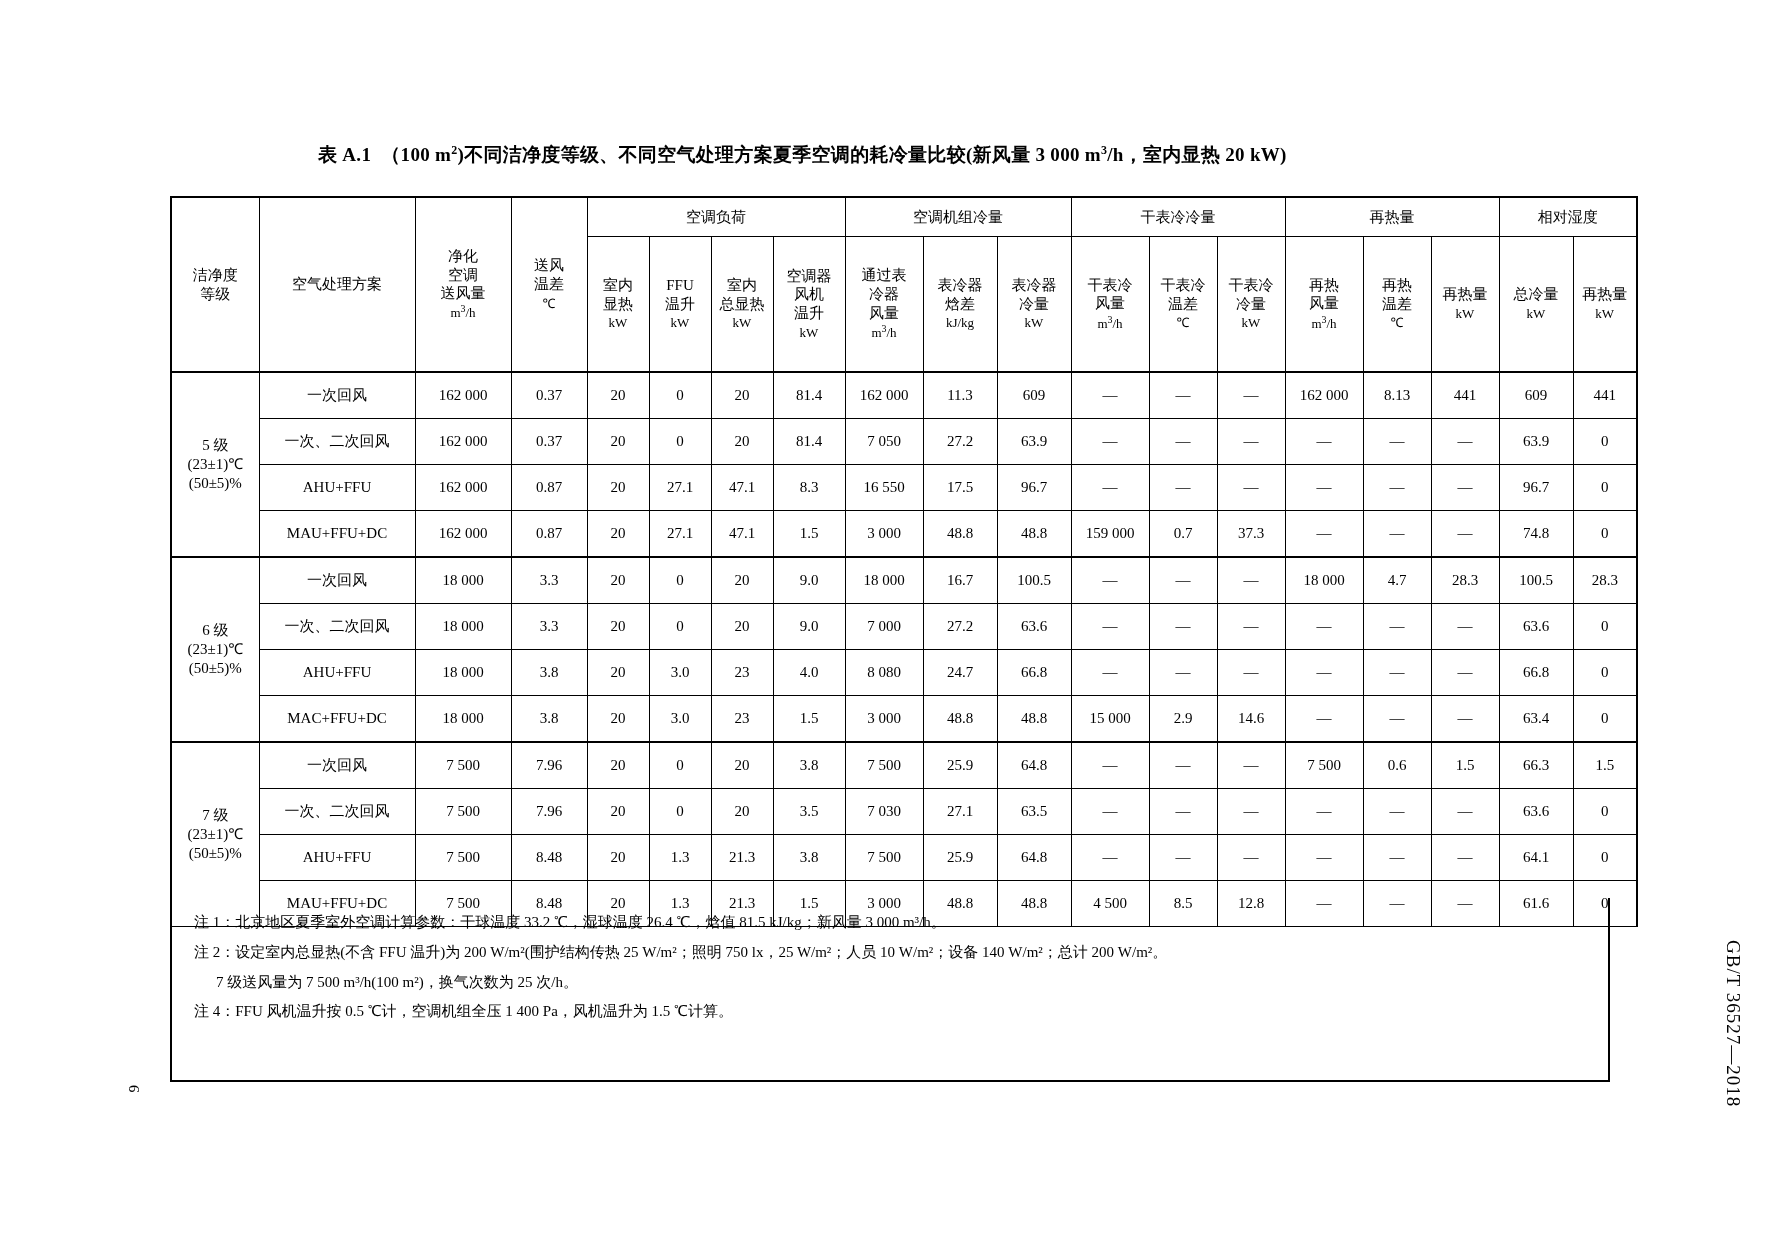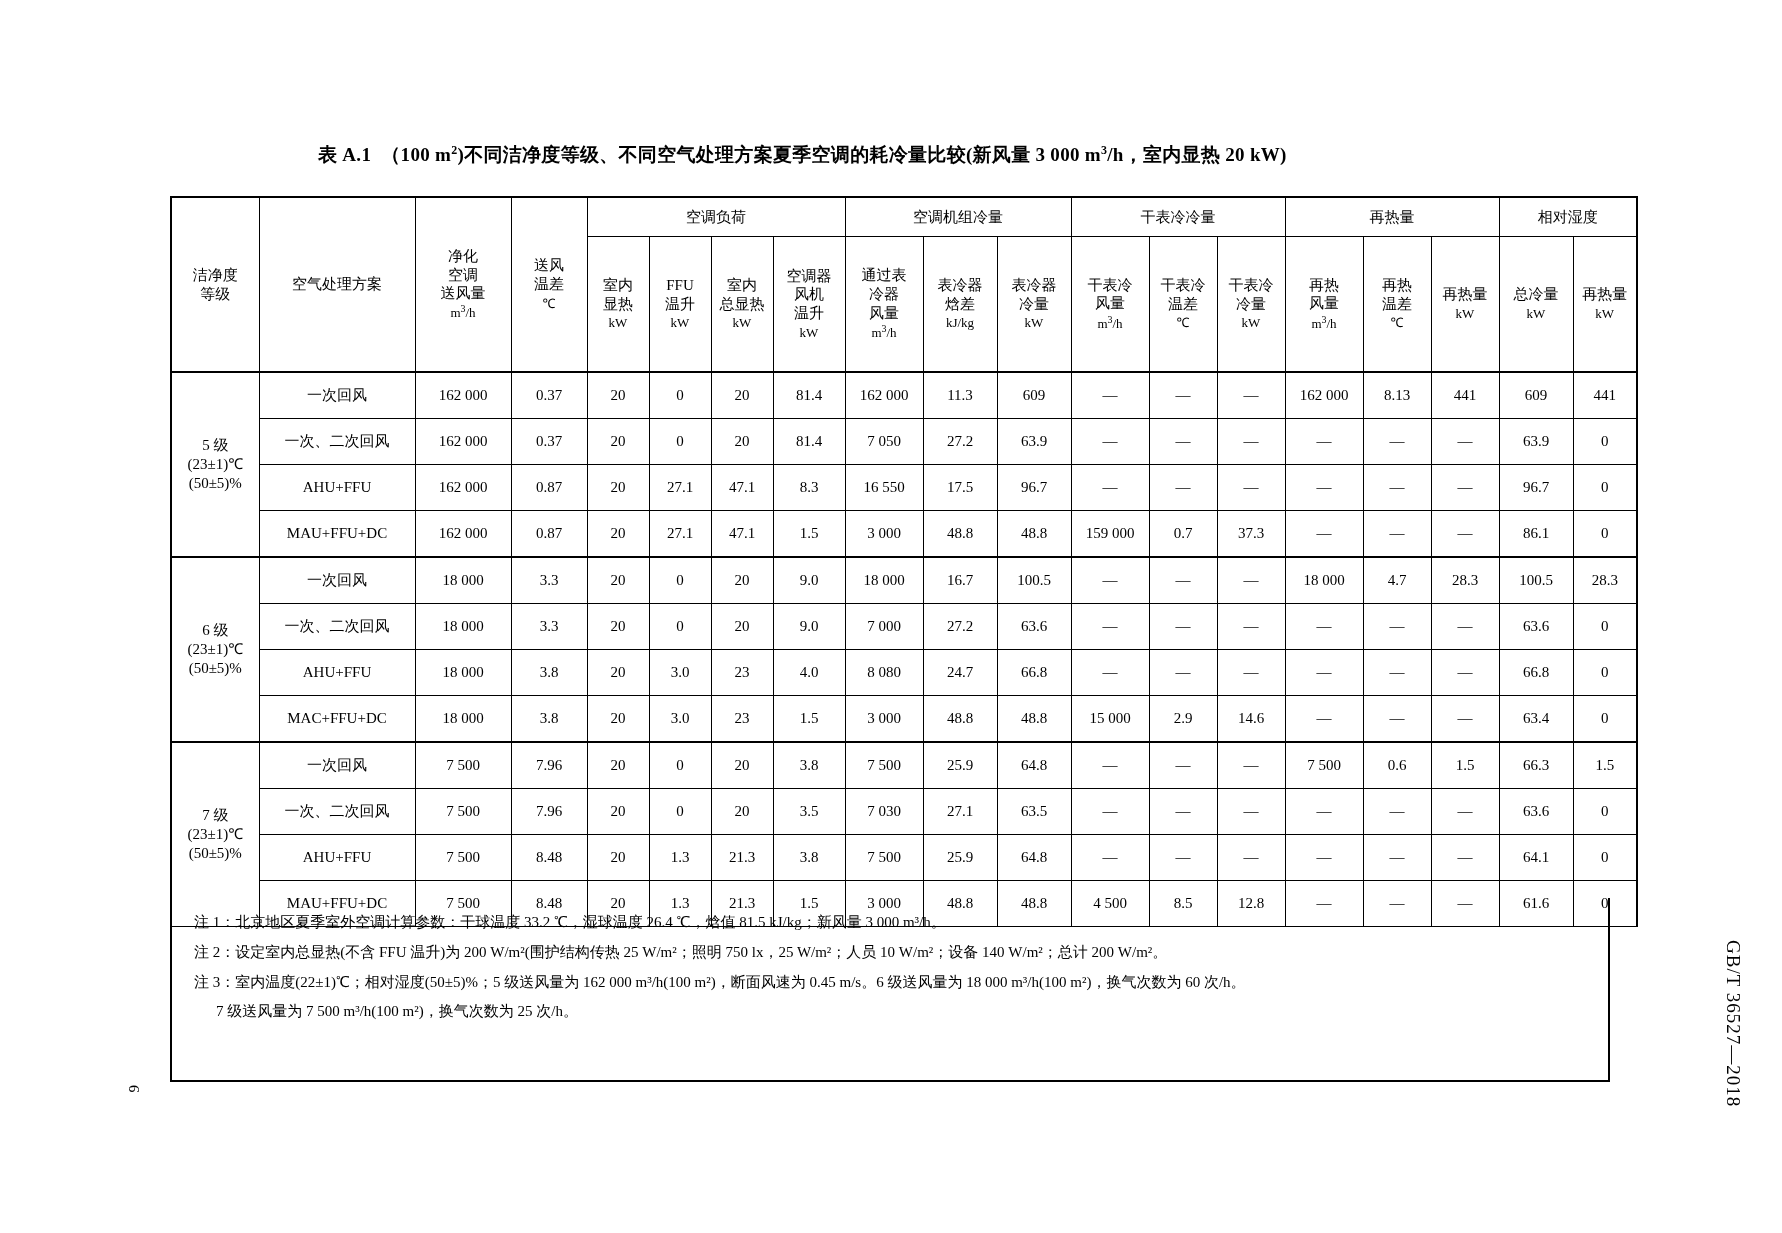--- a/index.html
+++ b/index.html
@@ -240,21 +240,21 @@
         <td class="datacell">1.5</td>
         <td class="datacell">3 000</td>
         <td class="datacell">48.8</td>
         <td class="datacell">48.8</td>
         <td class="datacell">159 000</td>
         <td class="datacell">0.7</td>
         <td class="datacell">37.3</td>
         <td class="datacell">—</td>
         <td class="datacell">—</td>
         <td class="datacell">—</td>
-        <td class="datacell">86.1</td>
+        <td class="datacell">74.8</td>
         <td class="datacell outer-r">0</td>
       </tr>
 
       <tr>
         <td class="cls-cell outer-l grp-top" rowspan="4">
           <span>6 级</span><br>
           <span>(23±1)℃</span><br>
           <span>(50±5)%</span>
         </td>
         <td class="scheme datacell grp-top">一次回风</td>
@@ -421,20 +421,20 @@
         <td class="datacell">—</td>
         <td class="datacell">61.6</td>
         <td class="datacell outer-r">0</td>
       </tr>
     </tbody>
   </table>
 
   <div class="notes-box">
     <div class="note">注 1：北京地区夏季室外空调计算参数：干球温度 33.2 ℃，湿球温度 26.4 ℃，焓值 81.5 kJ/kg；新风量 3 000 m³/h。</div>
     <div class="note">注 2：设定室内总显热(不含 FFU 温升)为 200 W/m²(围护结构传热 25 W/m²；照明 750 lx，25 W/m²；人员 10 W/m²；设备 140 W/m²；总计 200 W/m²。</div>
-    <div class="note">注 3：室内温度(22±1)℃；相对湿度(50±5)%；5 级送风量为 162 000 m³/h(100 m²)，断面风速为 0.45 m/s。6 级送风量为 18 000 m³/h(100 m²)，换气次数为 60 次/h。</div>
     <div class="note" style="margin-left:22px">7 级送风量为 7 500 m³/h(100 m²)，换气次数为 25 次/h。</div>
+    <div class="note">注 4：FFU 风机温升按 0.5 ℃计，空调机组全压 1 400 Pa，风机温升为 1.5 ℃计算。</div>
   </div>
 
   <div class="folio">9</div>
   <div class="std-id">GB/T 36527—2018</div>
 
 </div>
 
 </body></html>

